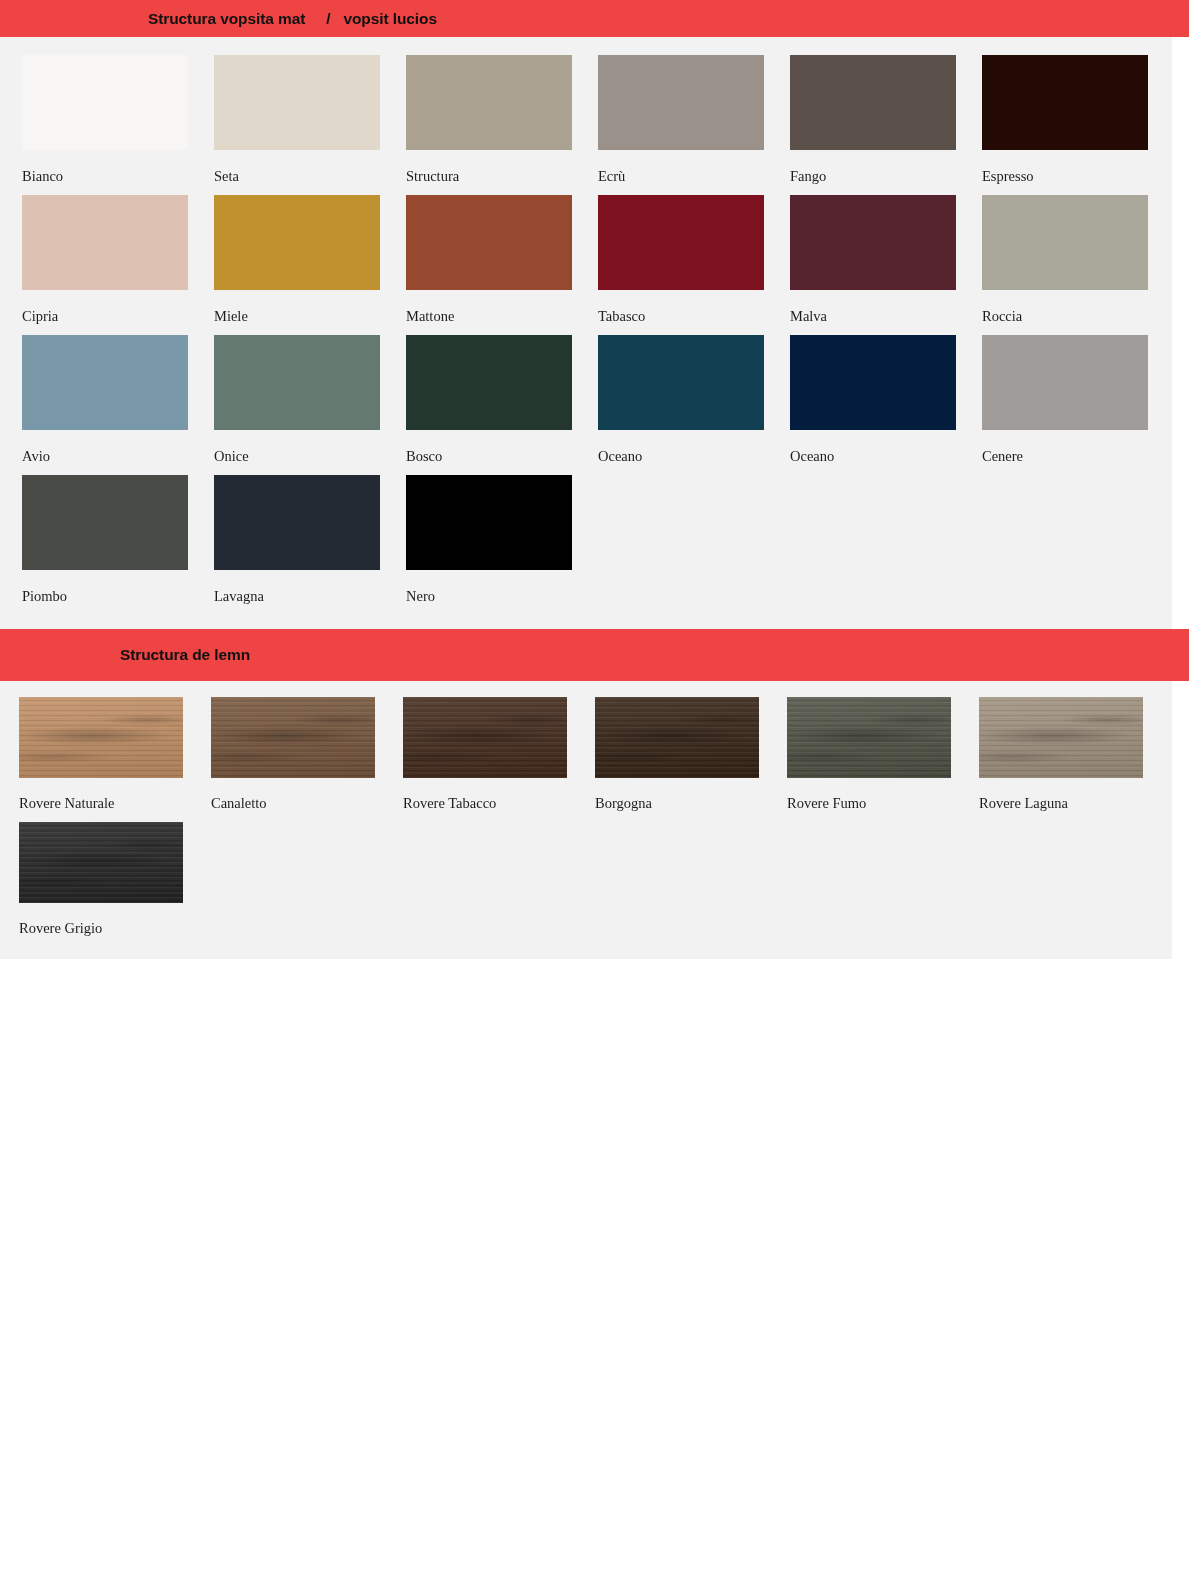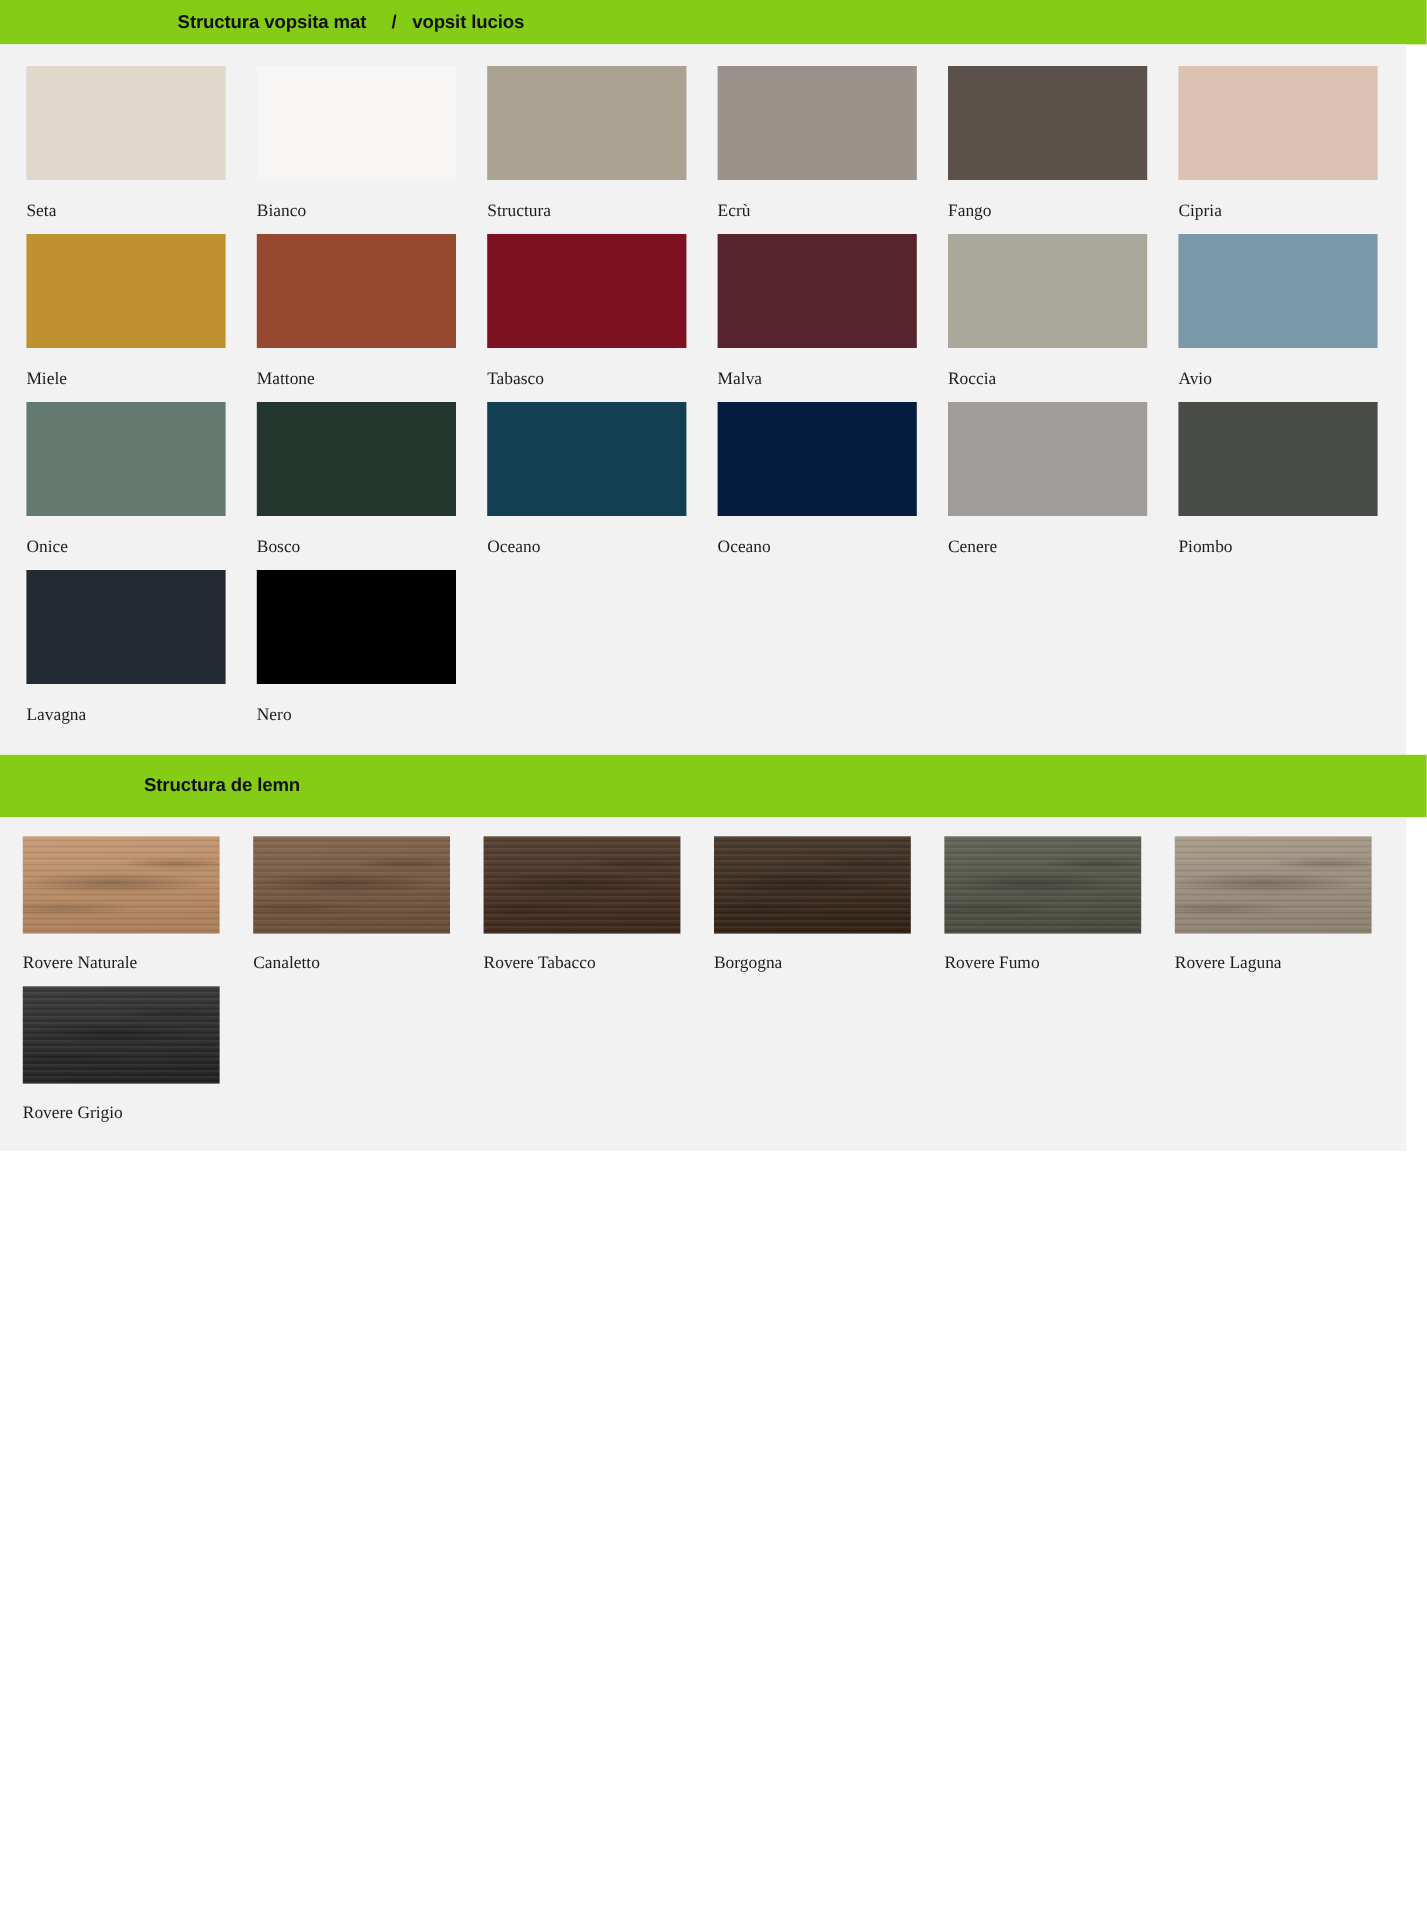--- a/index.html
+++ b/index.html
@@ -18,21 +18,21 @@
   .page {
     width: 1189px;
     position: relative;
   }
 
   
   .section-header {
     height: 36px;
     display: flex;
     align-items: center;
-    background: #84cc16;
+    background: #ef4444;
   }
   .section-header.first { height: 37px; }
   .section-header.second { height: 52px; }
 
   .header-inner {
     display: flex;
     align-items: baseline;
     font-family: "Liberation Sans", sans-serif;
     font-weight: bold;
     font-size: 15.5px;
@@ -129,38 +129,42 @@
     <div class="header-inner">
       <span class="header-title-1">Structura vopsita mat</span>
       <span class="header-sep">/</span>
       <span class="header-title-2">vopsit lucios</span>
     </div>
   </div>
 
   <div class="panel paint">
     <div class="grid" id="grid-paint">
         <div class="cell">
+          <div class="swatch" style="background-color: rgb(247, 246, 245);"></div>
+          <div class="swatch-label">Bianco</div>
+        </div>
+        <div class="cell">
           <div class="swatch" style="background-color: rgb(224, 216, 203);"></div>
           <div class="swatch-label">Seta</div>
         </div>
         <div class="cell">
-          <div class="swatch" style="background-color: rgb(247, 246, 245);"></div>
-          <div class="swatch-label">Bianco</div>
-        </div>
-        <div class="cell">
           <div class="swatch" style="background-color: rgb(171, 162, 145);"></div>
           <div class="swatch-label">Structura</div>
         </div>
         <div class="cell">
           <div class="swatch" style="background-color: rgb(154, 145, 139);"></div>
           <div class="swatch-label">Ecrù</div>
         </div>
         <div class="cell">
           <div class="swatch" style="background-color: rgb(92, 80, 74);"></div>
           <div class="swatch-label">Fango</div>
+        </div>
+        <div class="cell">
+          <div class="swatch" style="background-color: rgb(35, 10, 5);"></div>
+          <div class="swatch-label">Espresso</div>
         </div>
         <div class="cell">
           <div class="swatch" style="background-color: rgb(221, 194, 179);"></div>
           <div class="swatch-label">Cipria</div>
         </div>
         <div class="cell">
           <div class="swatch" style="background-color: rgb(192, 146, 47);"></div>
           <div class="swatch-label">Miele</div>
         </div>
         <div class="cell">

